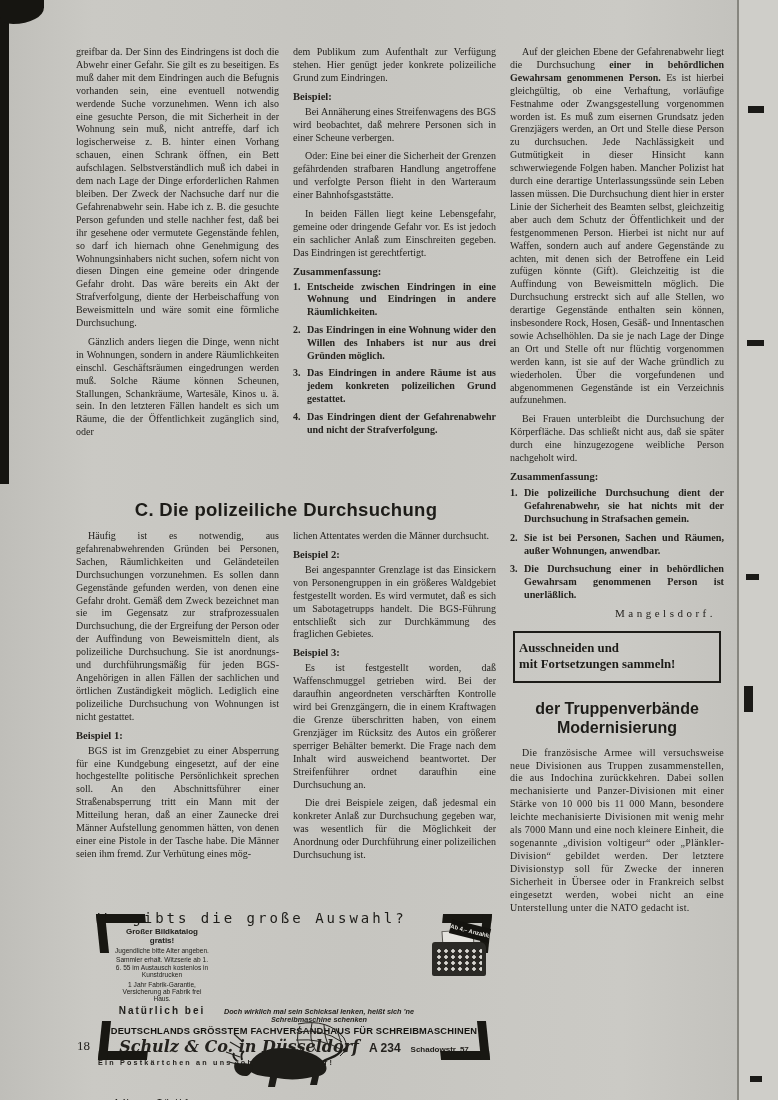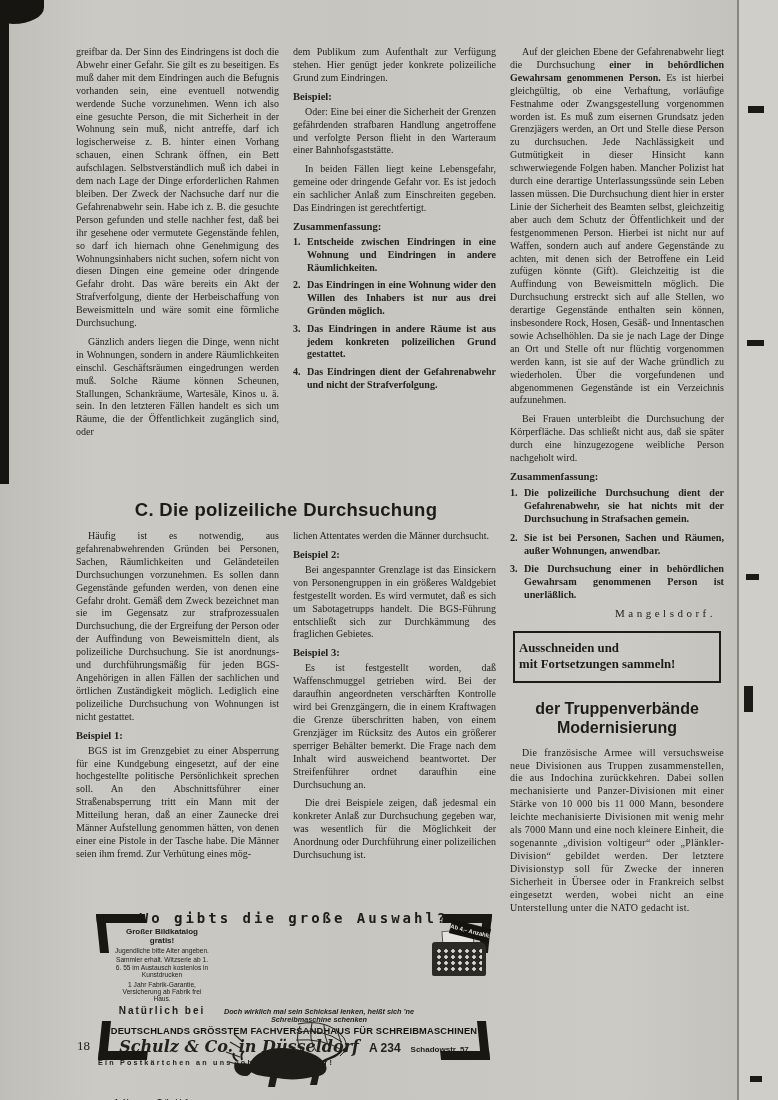--- a/index.html
+++ b/index.html
@@ -46,21 +46,21 @@
   }
   .article2-body p{letter-spacing:.25px;}
   
   .ad{position:relative;margin:10px 0 0 22px;width:392px;height:166px;padding:2px 0 0 0;}
   .br{position:absolute;width:40px;height:30px;}
   .br.tl{left:0;top:8px;border-left:9px solid #181712;border-top:9px solid #181712;transform:skewX(6deg);}
   .br.tr{right:0;top:8px;border-right:9px solid #181712;border-top:9px solid #181712;transform:skewX(-6deg);}
   .br.bl{left:2px;bottom:14px;border-left:9px solid #181712;border-bottom:9px solid #181712;transform:skewX(-6deg);}
   .br.brc{right:2px;bottom:14px;border-right:9px solid #181712;border-bottom:9px solid #181712;transform:skewX(6deg);}
   .ad-headline{
-    text-align:center;font-family:"DejaVu Sans Mono",monospace;font-weight:bold;
+    font-family:"DejaVu Sans Mono",monospace;font-weight:normal;
     font-size:14px;letter-spacing:3px;color:#1d1c18;margin:2px 0 2px;white-space:nowrap;
   }
   .ad-cols{display:flex;padding:0 14px 0 16px;height:84px;flex-direction:column;}
   .ad-left{width:96px;font-family:"Liberation Sans",sans-serif;font-weight:bold;text-align:center;color:#22211d;}
   .ad-left .l0{font-size:8px;line-height:8.5px;margin-bottom:2px;}
   .ad-left .l1,.ad-left .l2,.ad-left .l3{font-size:6.6px;line-height:7.4px;margin-bottom:2px;font-weight:normal;}
   .ad-left .l4{font-size:10px;letter-spacing:2px;margin-top:2px;}
   .ad-center{flex:1;position:relative;text-align:center;}
   .ad-right{width:92px;font-family:"Liberation Sans",sans-serif;font-size:6.6px;line-height:7.6px;font-weight:bold;text-align:left;color:#22211d;}
   .ad-right div{margin-bottom:1px;}
@@ -102,20 +102,21 @@
     <div class="left-group">
 
       <div class="two-col row-top bodytext">
         <div class="col">
           <p class="p-flush">greifbar da. Der Sinn des Eindringens ist doch die Abwehr einer Gefahr. Sie gilt es zu beseitigen. Es muß daher mit dem Eindringen auch die Befugnis vorhanden sein, eine eventuell notwendig werdende Suche vorzunehmen. Wenn ich also eine gesuchte Person, die mit Sicherheit in der Wohnung sein muß, nicht antreffe, darf ich logischerweise z. B. hinter einen Vorhang schauen, einen Schrank öffnen, ein Bett aufschlagen. Selbstverständlich muß ich dabei in dem nach Lage der Dinge erforderlichen Rahmen bleiben. Der Zweck der Nachsuche darf nur die Gefahrenabwehr sein. Habe ich z. B. die gesuchte Person gefunden und stelle nachher fest, daß bei ihr gesehene oder vermutete Gegenstände fehlen, so darf ich hiernach ohne Genehmigung des Wohnungsinhabers nicht suchen, sofern nicht von diesen Dingen eine gemeine oder dringende Gefahr droht. Das wäre bereits ein Akt der Strafverfolgung, diente der Herbeischaffung von Beweismitteln und wäre somit eine förmliche Durchsuchung.</p>
           <p>Gänzlich anders liegen die Dinge, wenn nicht in Wohnungen, sondern in andere Räumlichkeiten einschl. Geschäftsräumen eingedrungen werden muß. Solche Räume können Scheunen, Stallungen, Schankräume, Wartesäle, Kinos u. ä. sein. In den letzteren Fällen handelt es sich um Räume, die der Öffentlichkeit zugänglich sind, oder</p>
         </div>
         <div class="col">
           <p class="p-flush">dem Publikum zum Aufenthalt zur Verfügung stehen. Hier genügt jeder konkrete polizeiliche Grund zum Eindringen.</p>
           <div class="sub-head">Beispiel:</div>
+          <p>Bei Annäherung eines Streifenwagens des BGS wird beobachtet, daß mehrere Personen sich in einer Scheune verbergen.</p>
           <p>Oder: Eine bei einer die Sicherheit der Grenzen gefährdenden strafbaren Handlung angetroffene und verfolgte Person flieht in den Warteraum einer Bahnhofsgaststätte.</p>
           <p>In beiden Fällen liegt keine Lebensgefahr, gemeine oder dringende Gefahr vor. Es ist jedoch ein sachlicher Anlaß zum Einschreiten gegeben. Das Eindringen ist gerechtfertigt.</p>
           <div class="sub-head">Zusammenfassung:</div>
           <div class="num-item">
             <span class="num">1.</span>
             <span class="num-text">Entscheide zwischen Eindringen in eine Wohnung und Eindringen in andere Räumlichkeiten.</span>
           </div>
           <div class="num-item">
             <span class="num">2.</span>
             <span class="num-text">Das Eindringen in eine Wohnung wider den Willen des Inhabers ist nur aus drei Gründen möglich.</span>

